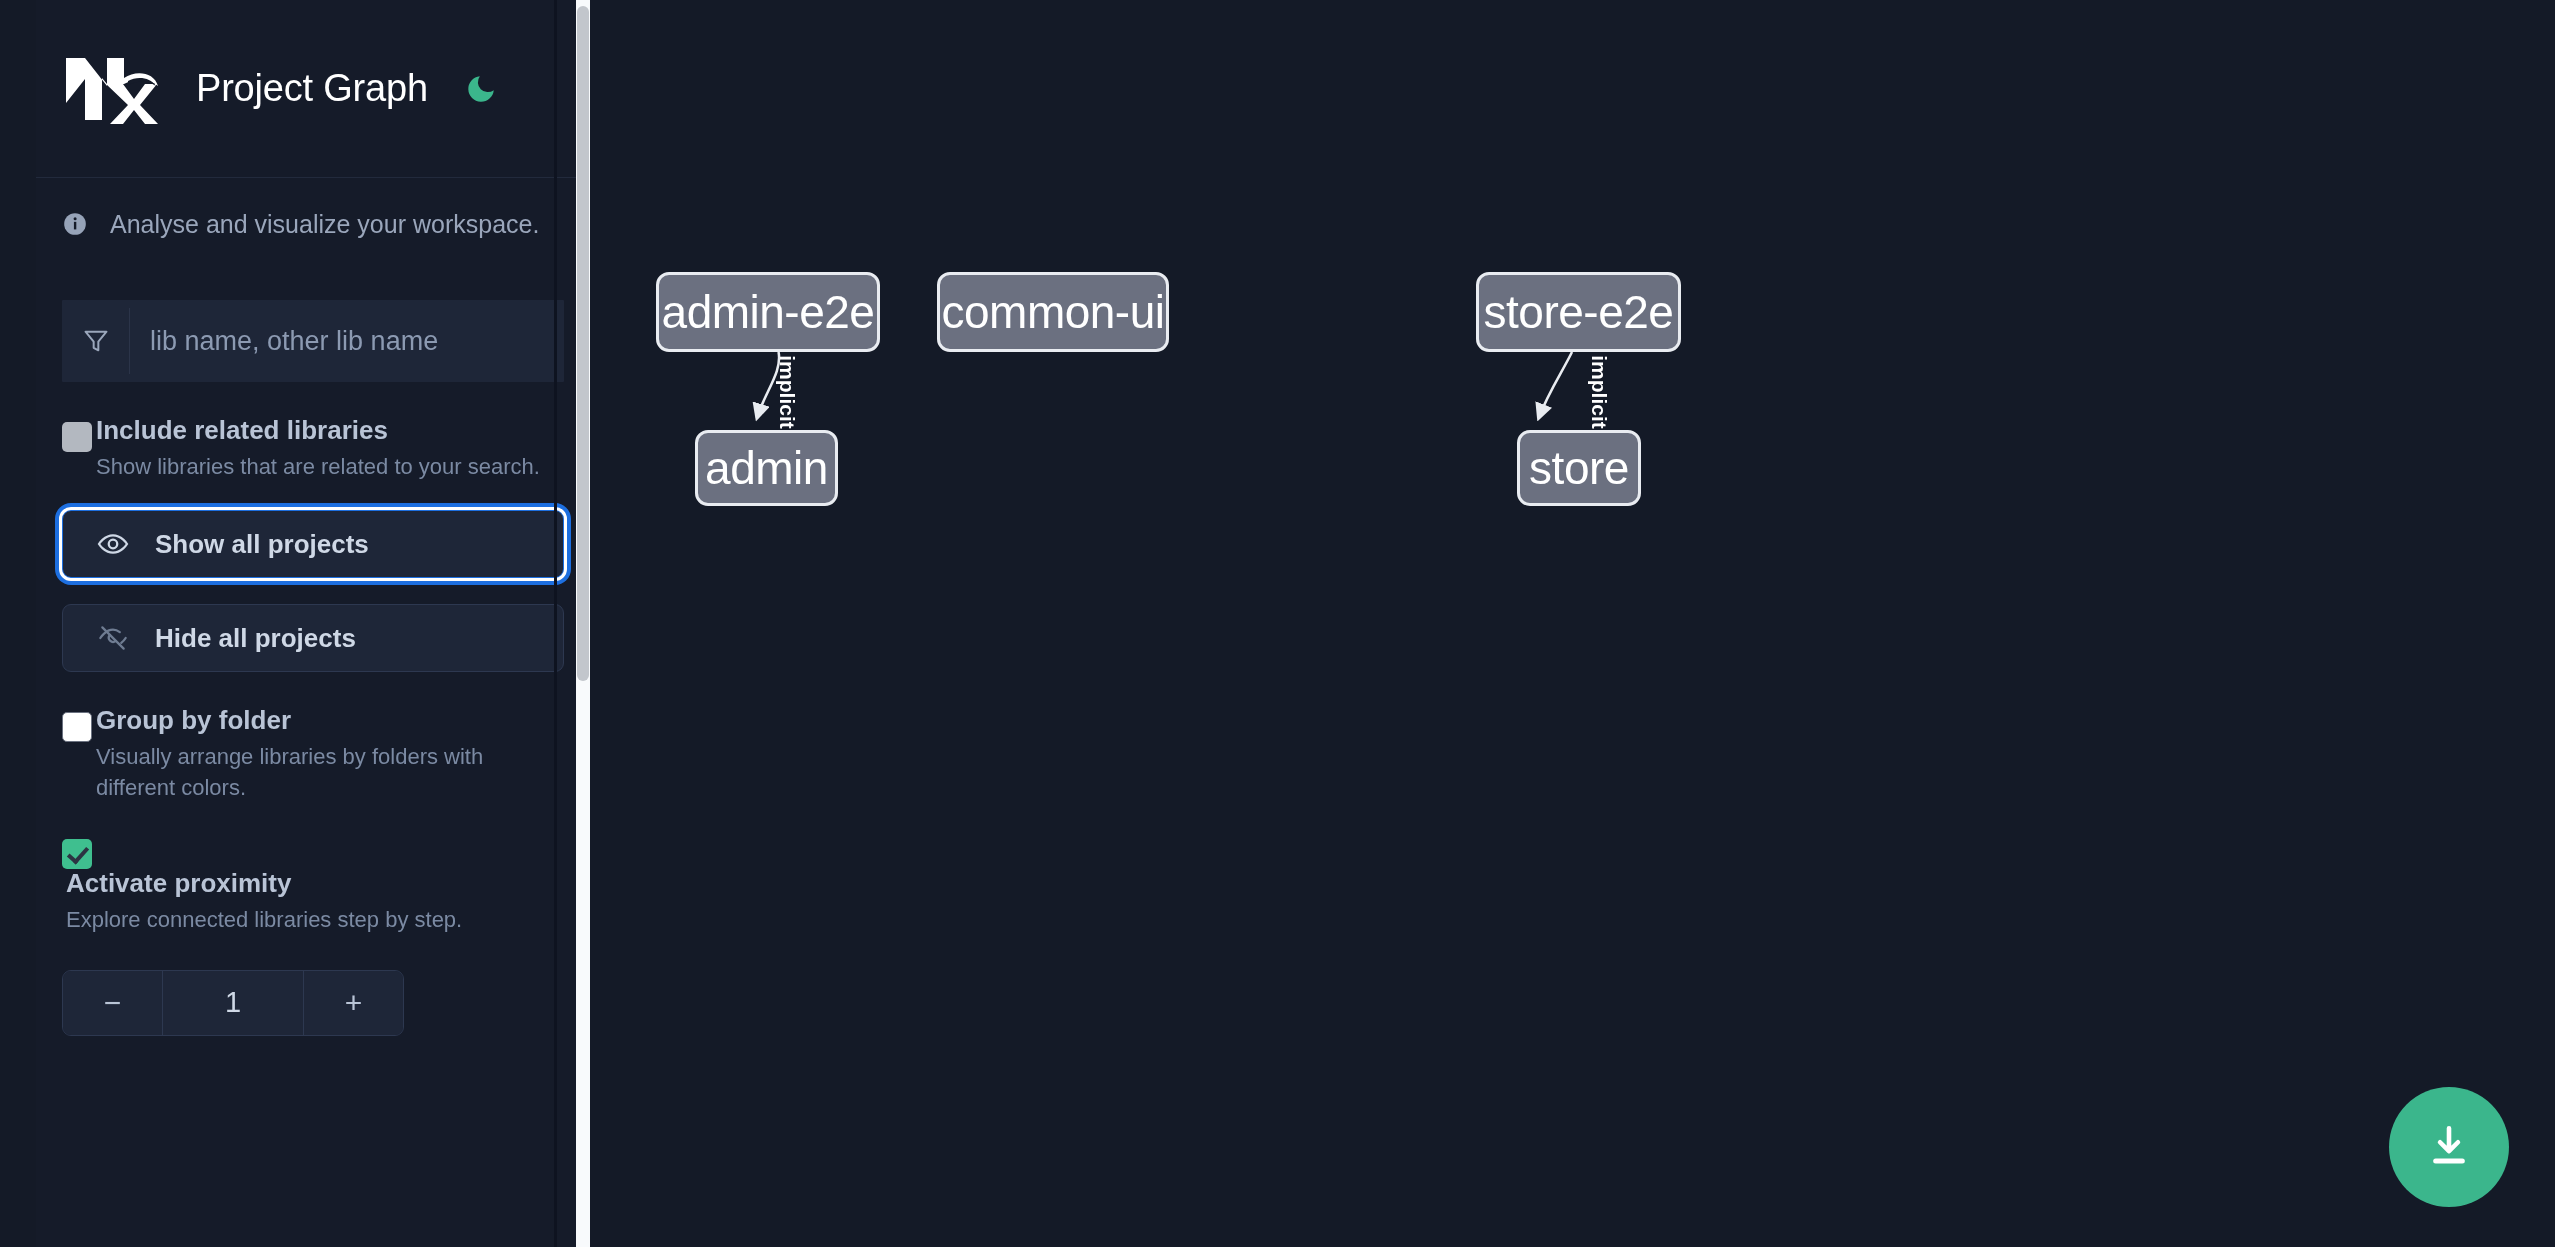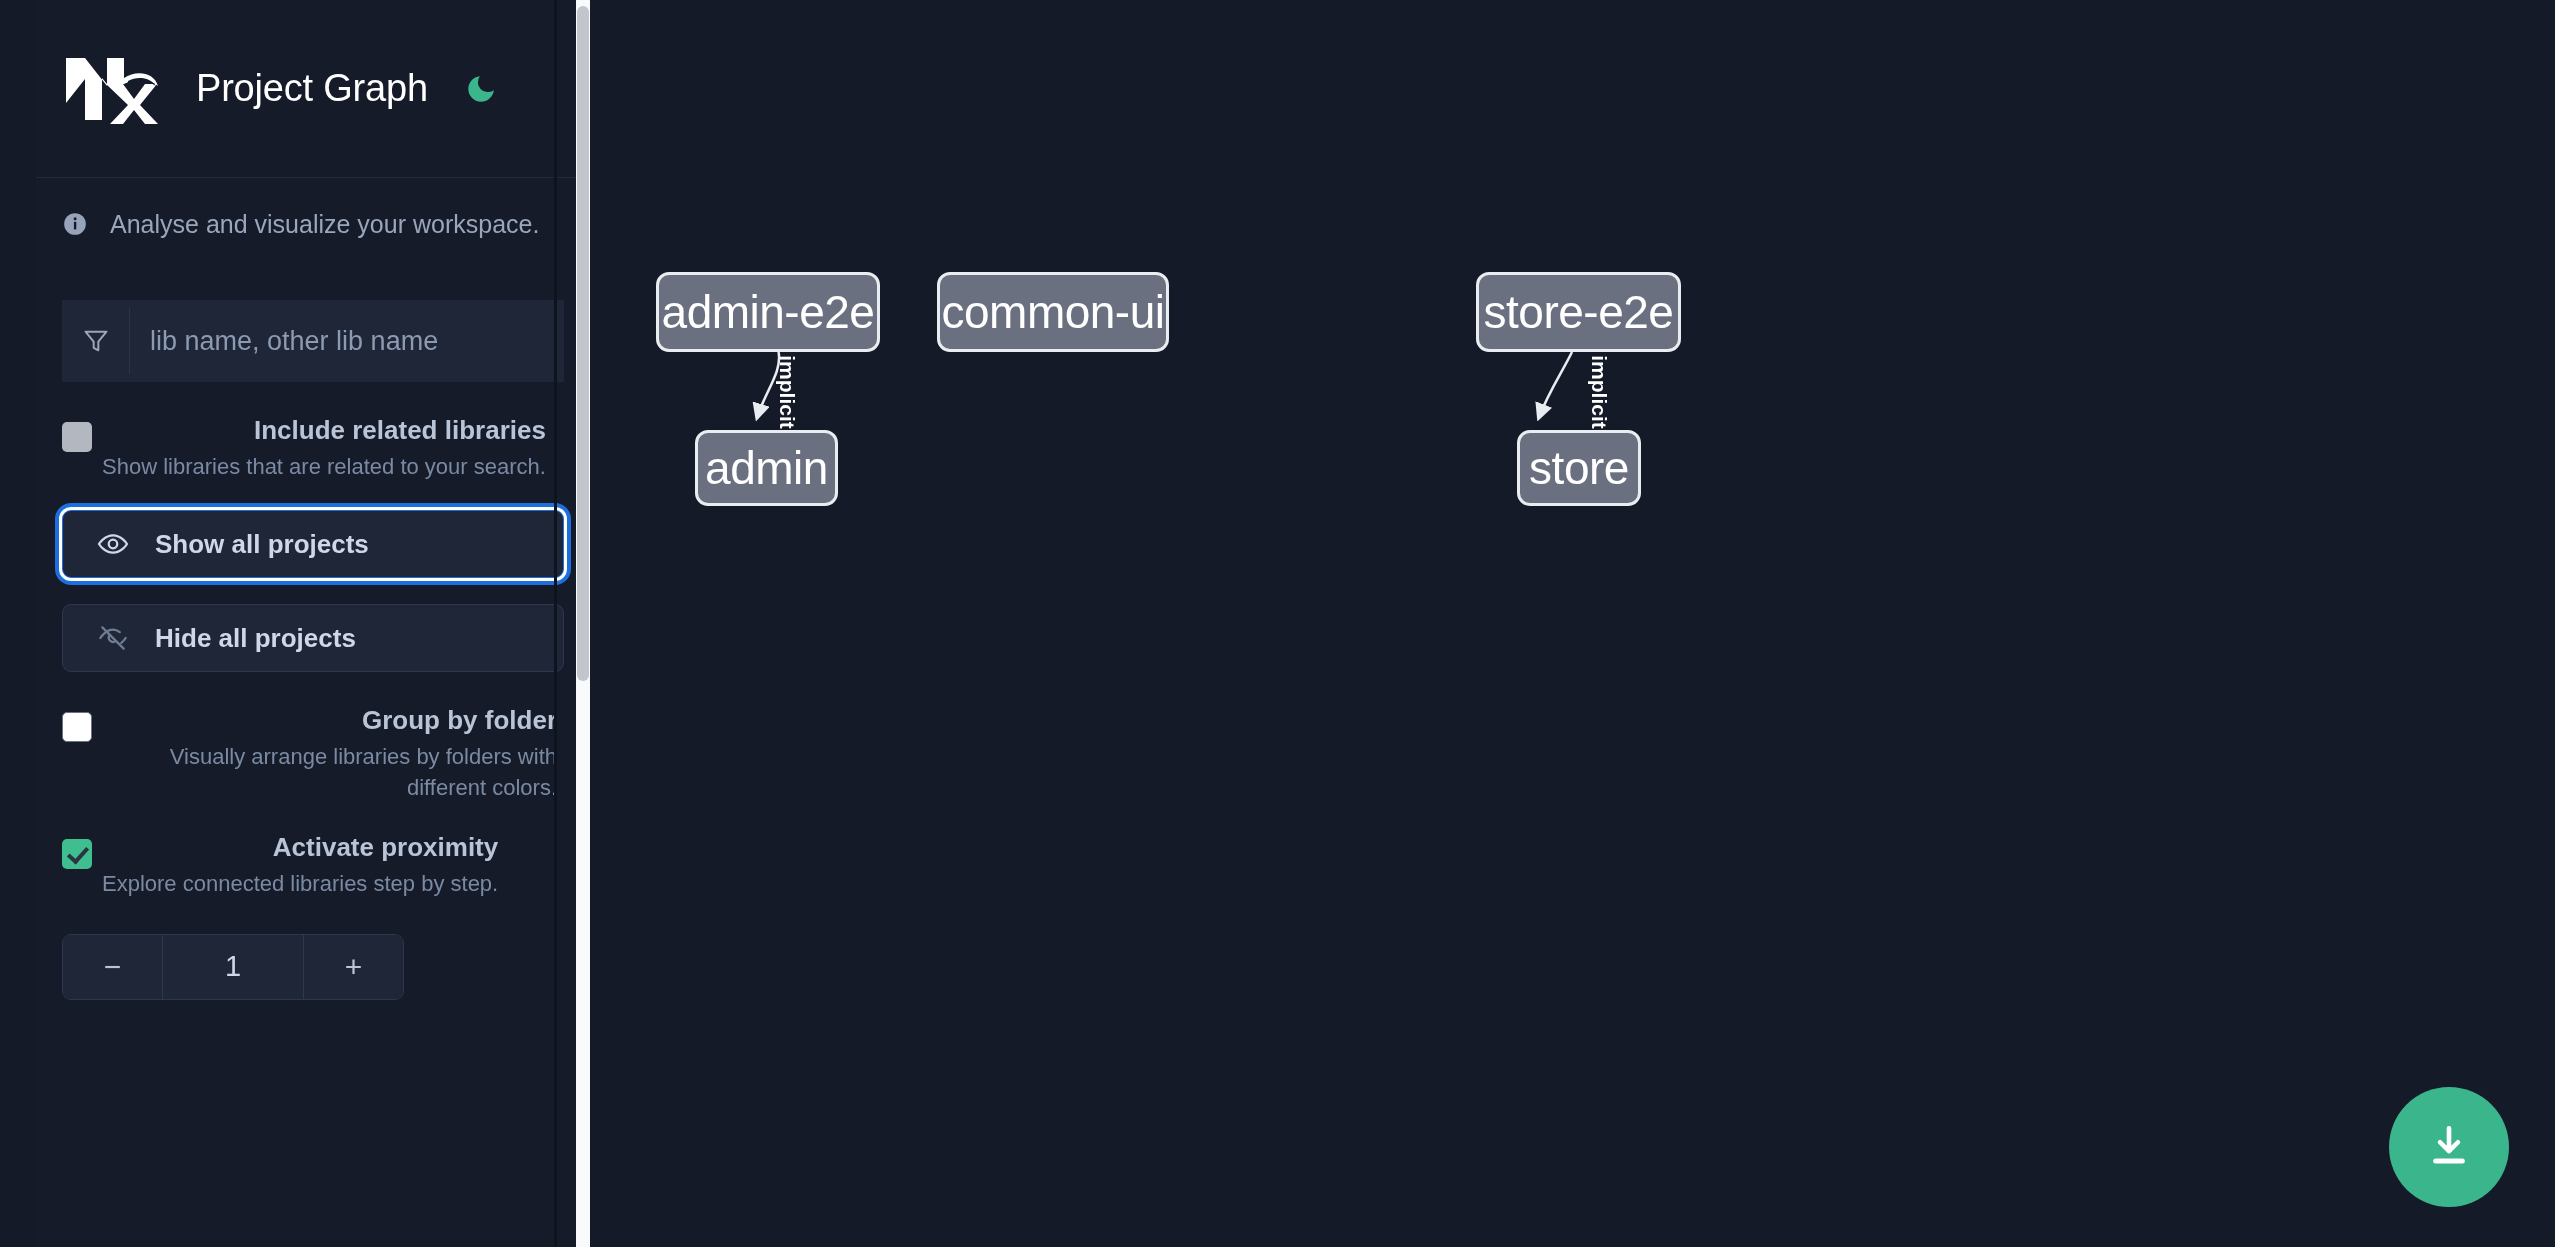--- a/index.html
+++ b/index.html
@@ -77,42 +77,42 @@
     font-family: "Liberation Sans", sans-serif;
     font-size: 27px;
     padding: 0 20px;
   }
   .filter-input::placeholder { color: #8c9ab2; }
 
   .check-row {
     display: flex;
     margin-top: 34px;
   }
-  .check-row.tight { margin-top: 30px; }
+  .check-row.tight { margin-top: 30px; flex-direction: column; }
   .cb {
     width: 30px; height: 30px;
     flex: 0 0 30px;
     margin-top: 6px;
     border-radius: 5px;
     position: relative;
     cursor: pointer;
   }
   .cb-disabled { background: #b3b8c0; }
   .cb-empty { background: #ffffff; border: 1px solid #6b7280; }
   .cb-checked { background: #3fbf8f; }
   .cb-checked::after {
     content: "";
     position: absolute;
     left: 10px; top: 4px;
     width: 8px; height: 16px;
     border: solid #2c3442;
     border-width: 0 4px 4px 0;
     transform: rotate(42deg);
   }
-  .check-texts { margin-left: 10px; text-align: right; }
+  .check-texts { margin-left: 4px; }
   .check-title {
     color: #b9c4d6;
     font-size: 26px; font-weight: 700;
     line-height: 1.15;
   }
   .check-desc {
     color: #7b8aa3;
     font-size: 22px; font-weight: 400;
     line-height: 1.42;
     margin-top: 5px;

